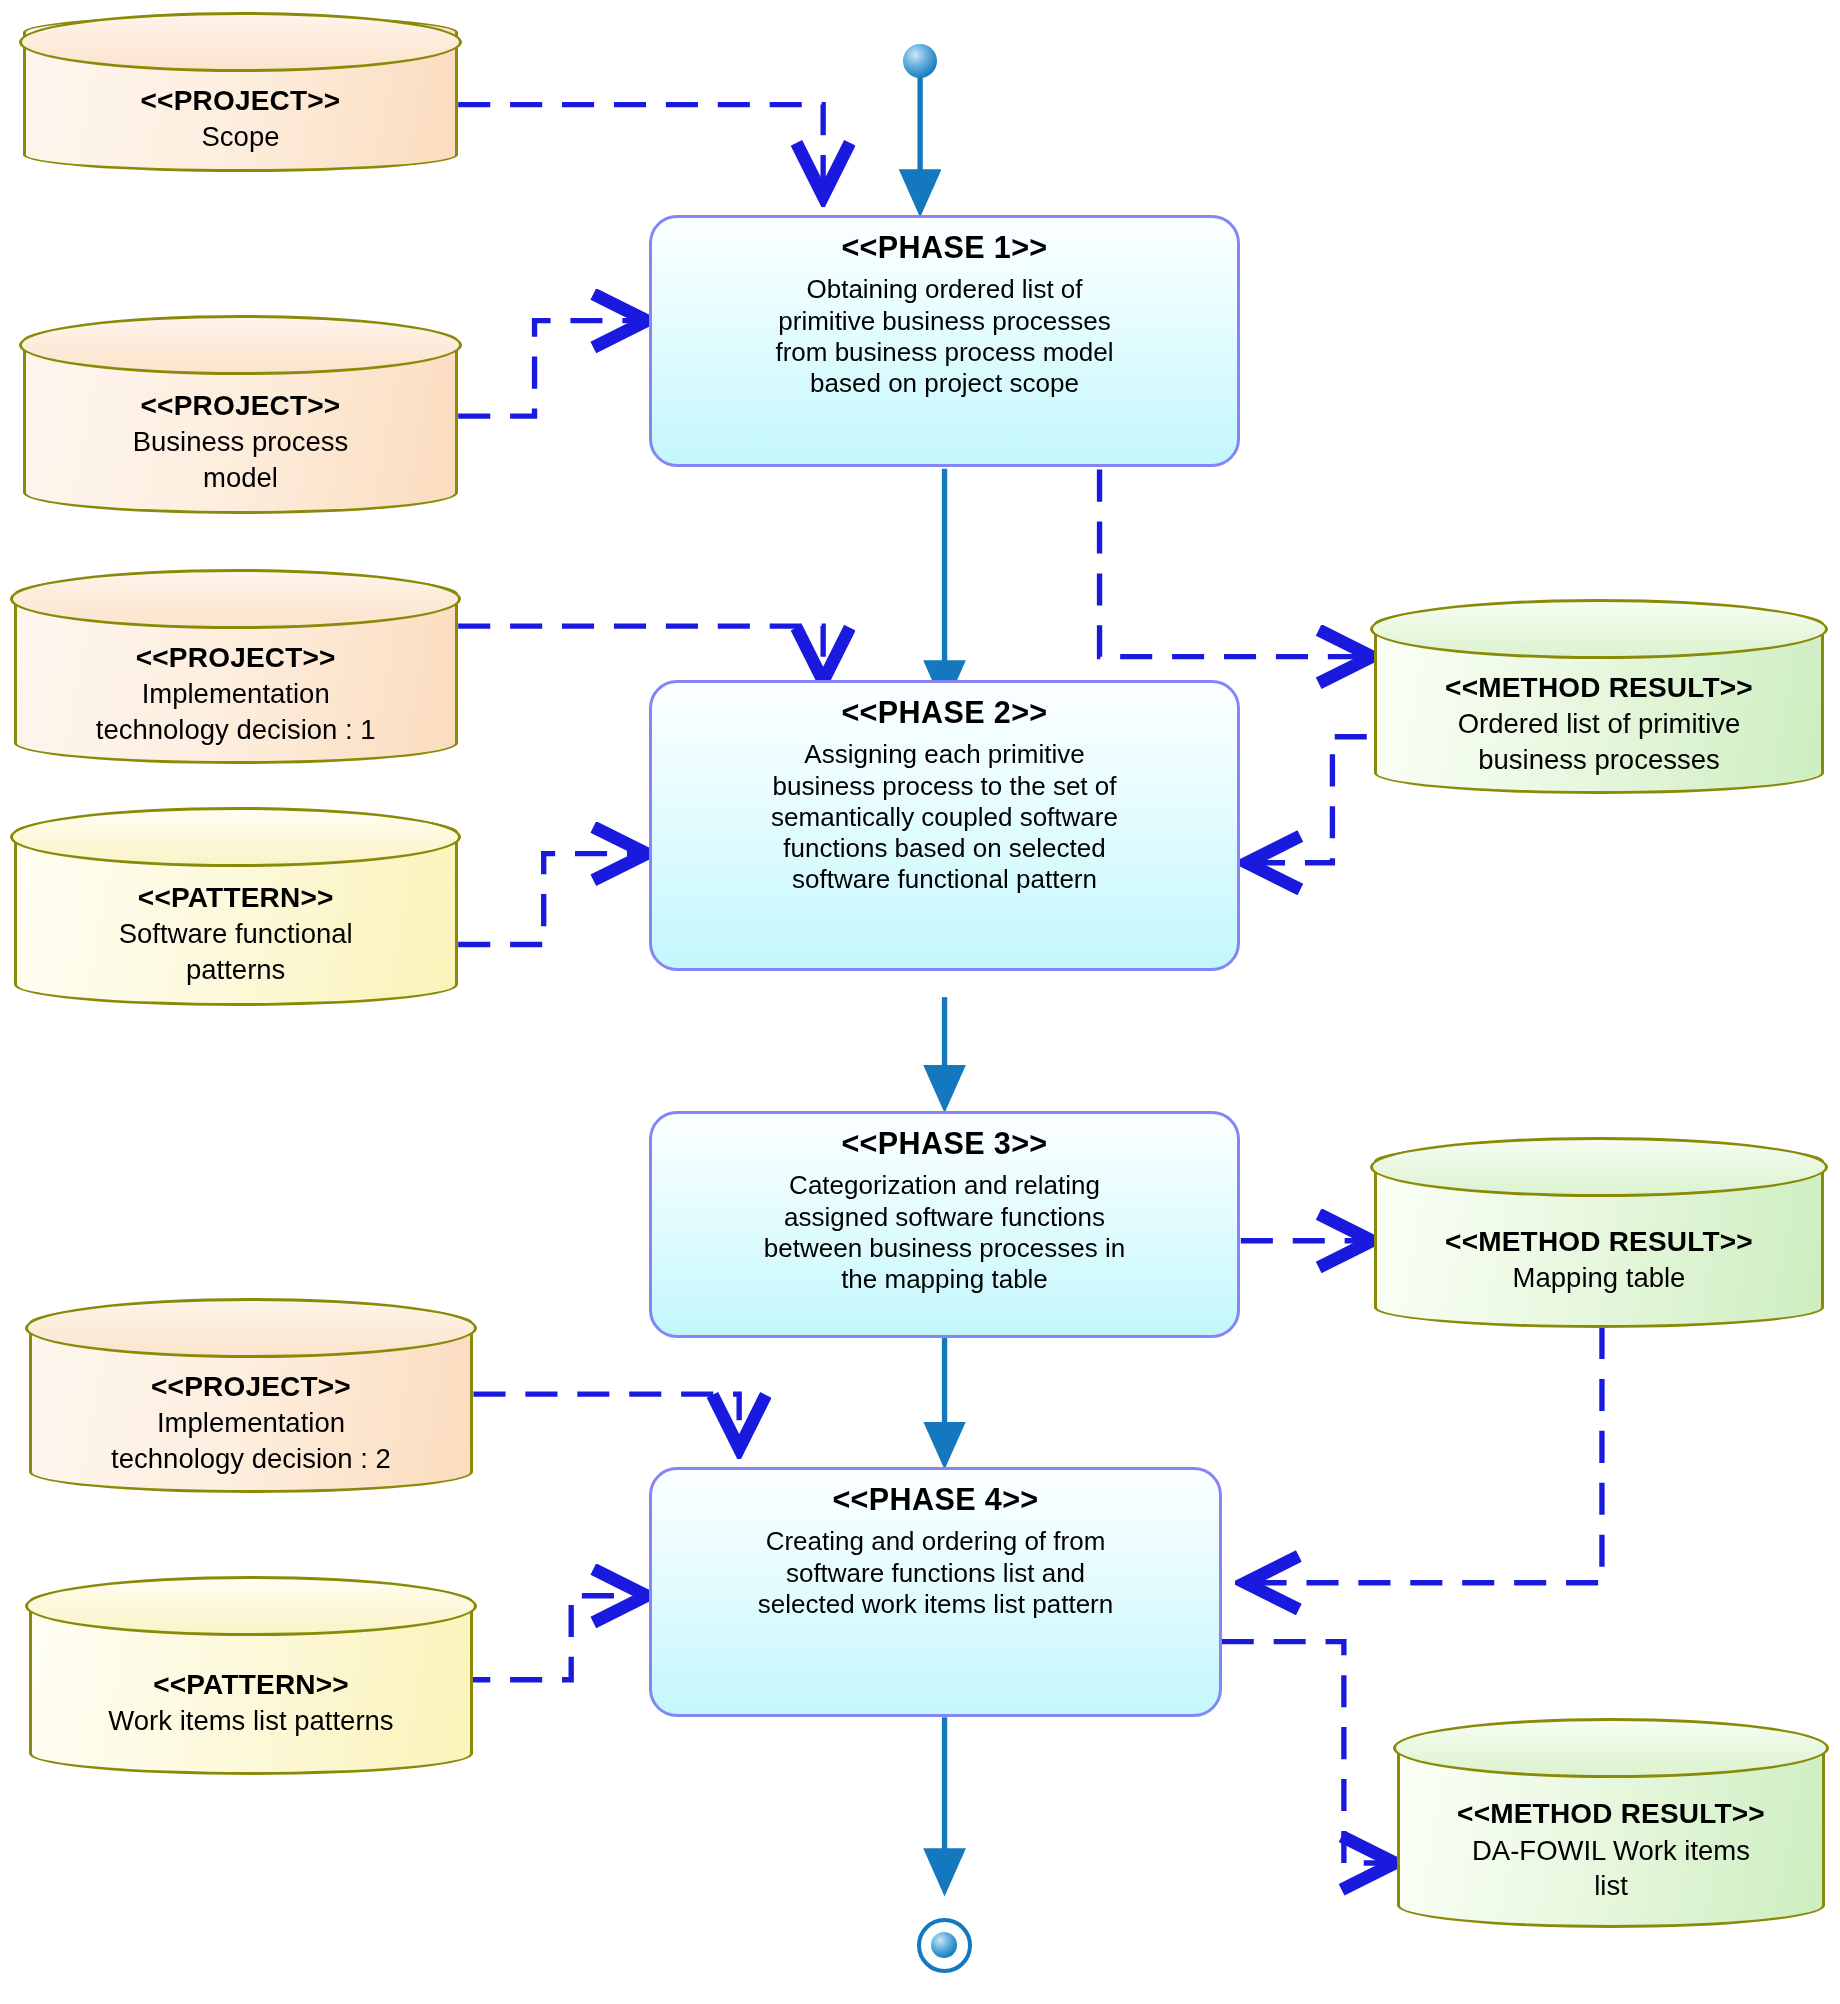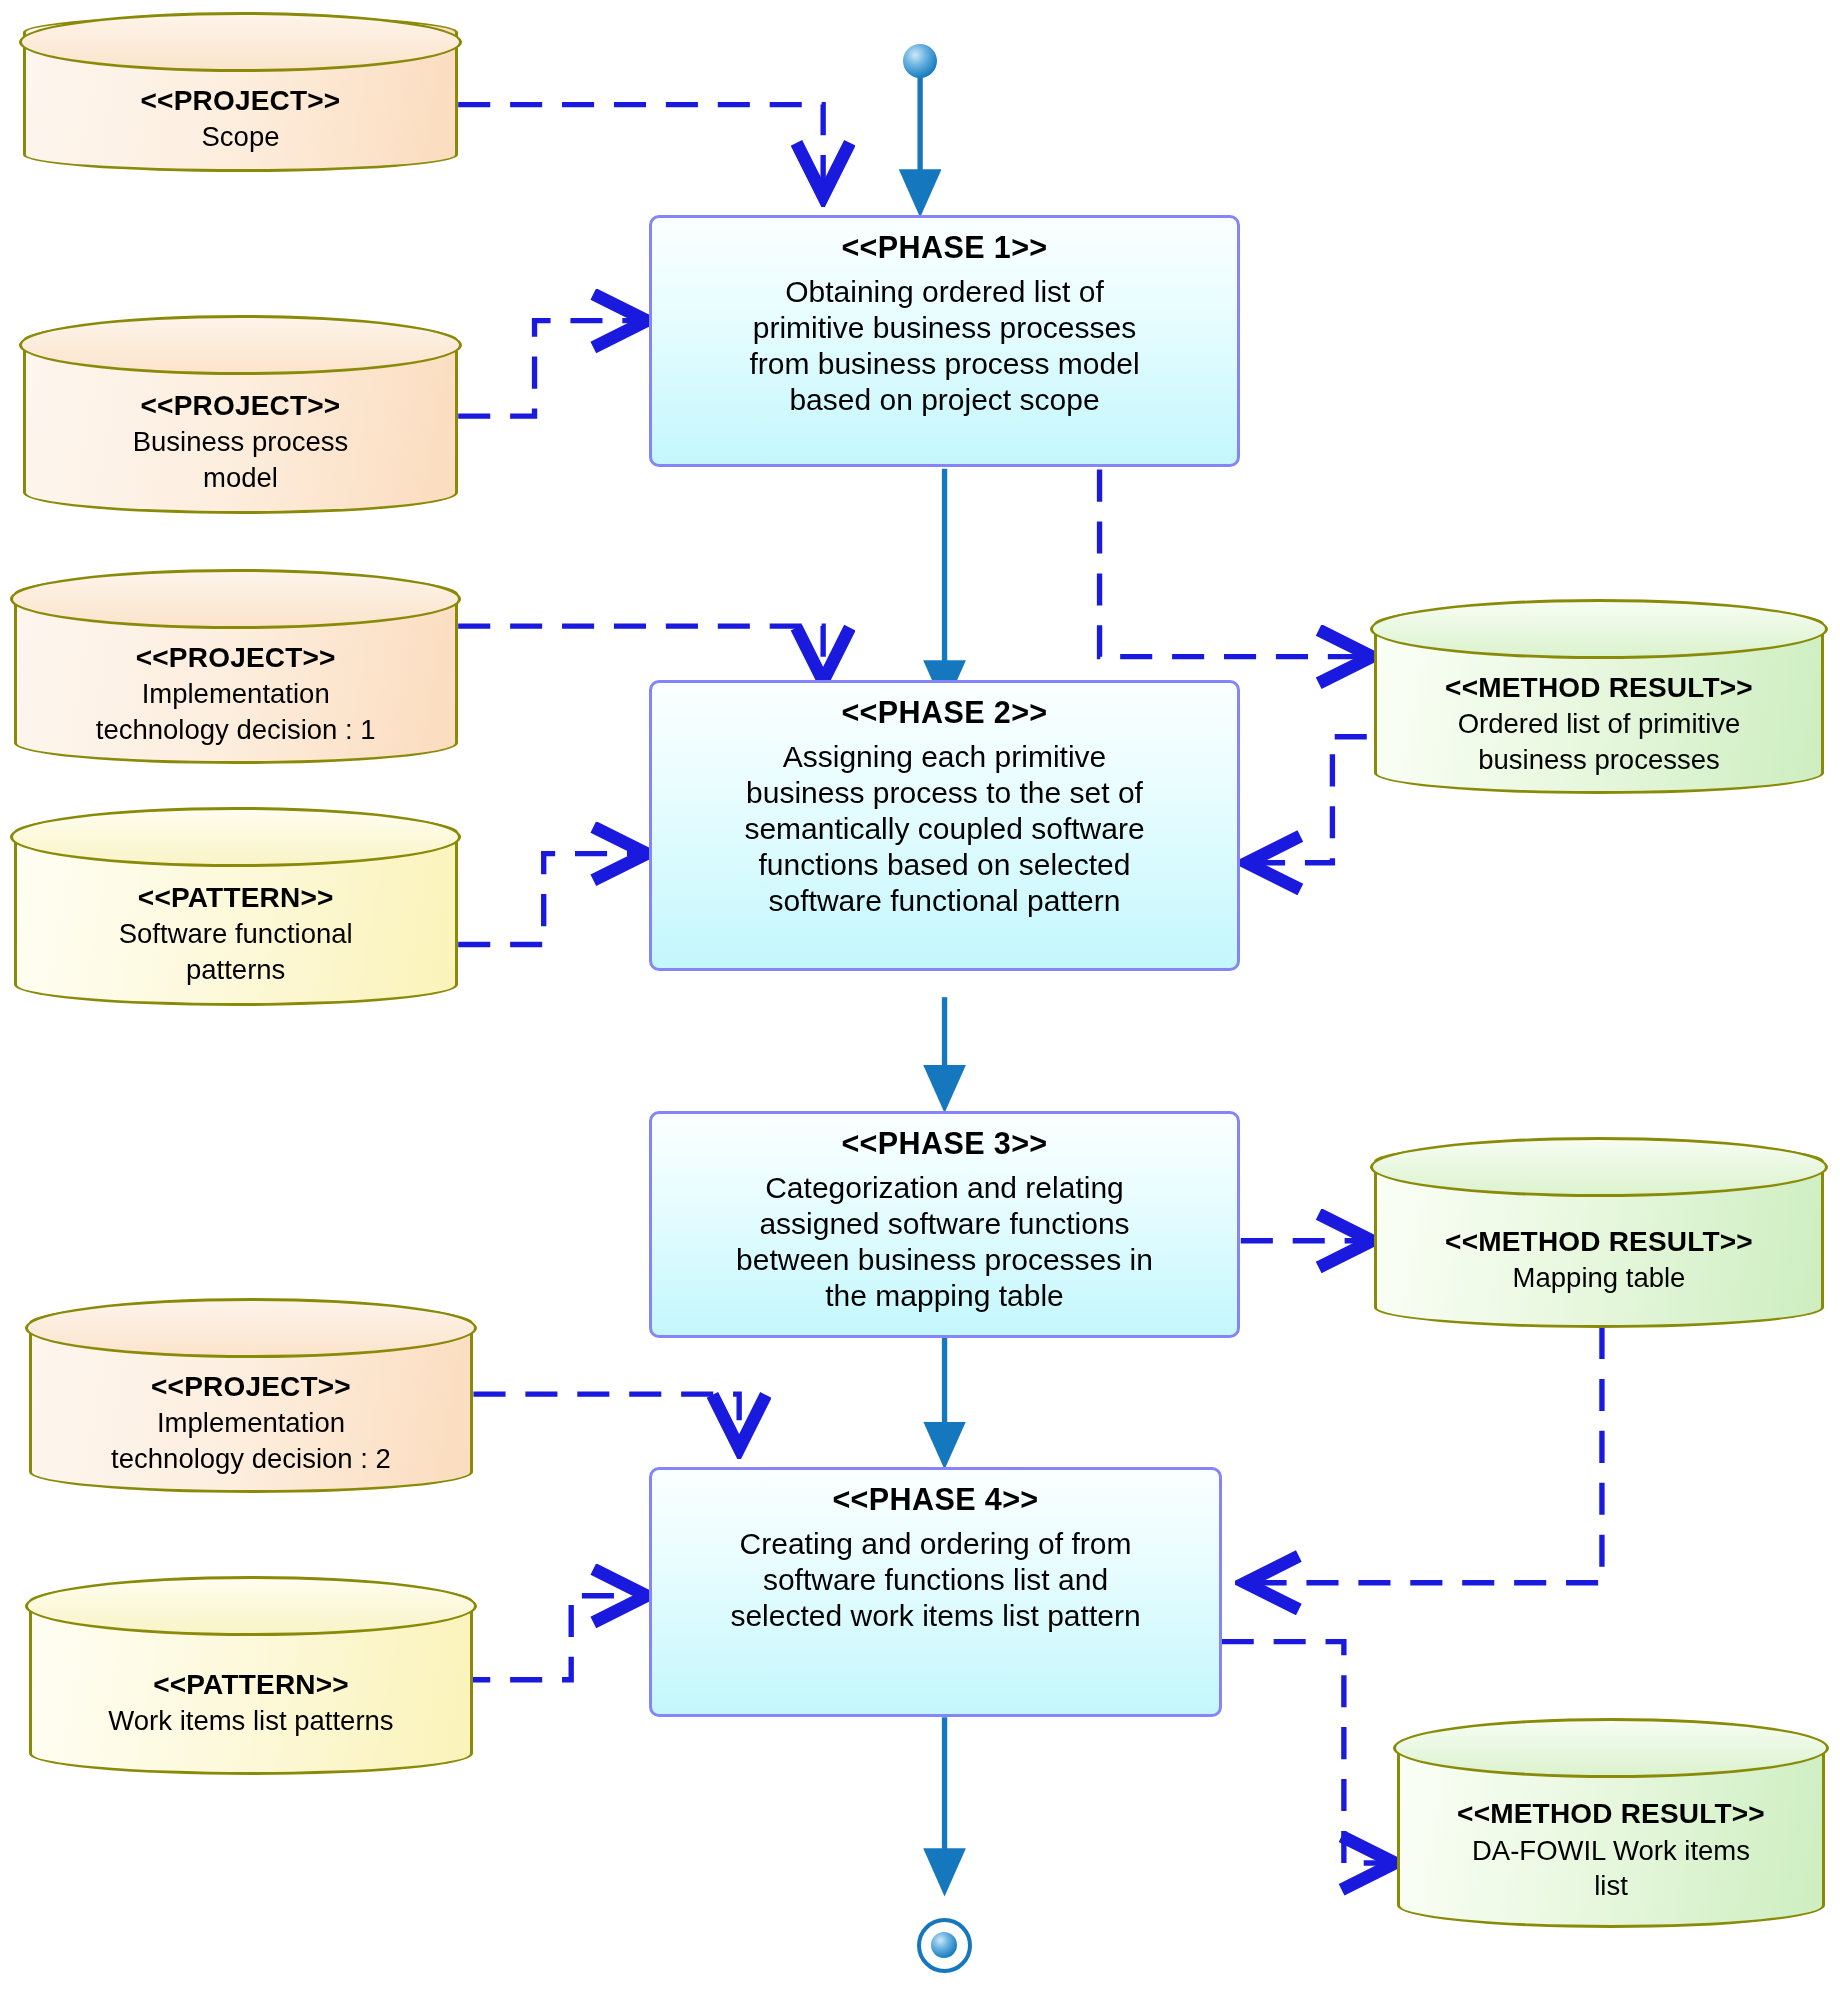--- a/index.html
+++ b/index.html
@@ -37,27 +37,27 @@
   .cyl.project .body,.cyl.project .lid{background:linear-gradient(100deg,#fdf6ef 0%,#fdefe0 45%,#fbdcbe 100%);}
   .cyl.pattern .body,.cyl.pattern .lid{background:linear-gradient(100deg,#fffef4 0%,#fdf9dd 45%,#faf3b9 100%);}
   .cyl.result  .body,.cyl.result  .lid{background:linear-gradient(100deg,#fbfff7 0%,#e9f8e0 45%,#cdeec0 100%);}
   .cyl.project .lid{background:linear-gradient(180deg,#fdf4ea 0%,#fbe4cc 100%);}
   .cyl.pattern .lid{background:linear-gradient(180deg,#fffdf0 0%,#f9f4c7 100%);}
   .cyl.result  .lid{background:linear-gradient(180deg,#f6fdf2 0%,#dcf3cf 100%);}
 
   
   .phase{
     position:absolute;box-sizing:border-box;
-    border:3.8px solid #8585f5;border-radius:10px;
+    border:3.8px solid #8585f5;border-radius:28px;
     background:linear-gradient(180deg,#fbffff 0%,#eafdff 35%,#c3f7fc 100%);
     display:flex;flex-direction:column;align-items:center;justify-content:flex-start;
     text-align:center;padding:12.2px 15.3px 9.2px;
   }
   .phase .stereo{font-weight:bold;font-size:30.5px;color:#000;letter-spacing:0.4px;margin-bottom:9.2px;white-space:nowrap;}
-  .phase .desc{font-size:30px;color:#000;line-height:1.20;}
+  .phase .desc{font-size:26px;color:#000;line-height:1.20;}
   .phase .desc span{display:block;}
 
   
   .startnode{position:absolute;width:34px;height:34px;border-radius:50%;
     background:radial-gradient(circle at 36% 32%, #cfe8f7 0%, #6fb6e2 32%, #1b7fc0 72%, #0d6aa8 100%);}
   .endnode{position:absolute;width:55px;height:55px;border-radius:50%;border:4.6px solid #1578be;box-sizing:border-box;}
   .endnode i{position:absolute;left:10px;top:10px;width:26px;height:26px;border-radius:50%;display:block;
     background:radial-gradient(circle at 36% 32%, #cfe8f7 0%, #6fb6e2 32%, #1b7fc0 72%, #0d6aa8 100%);}
 </style>
 </head>

